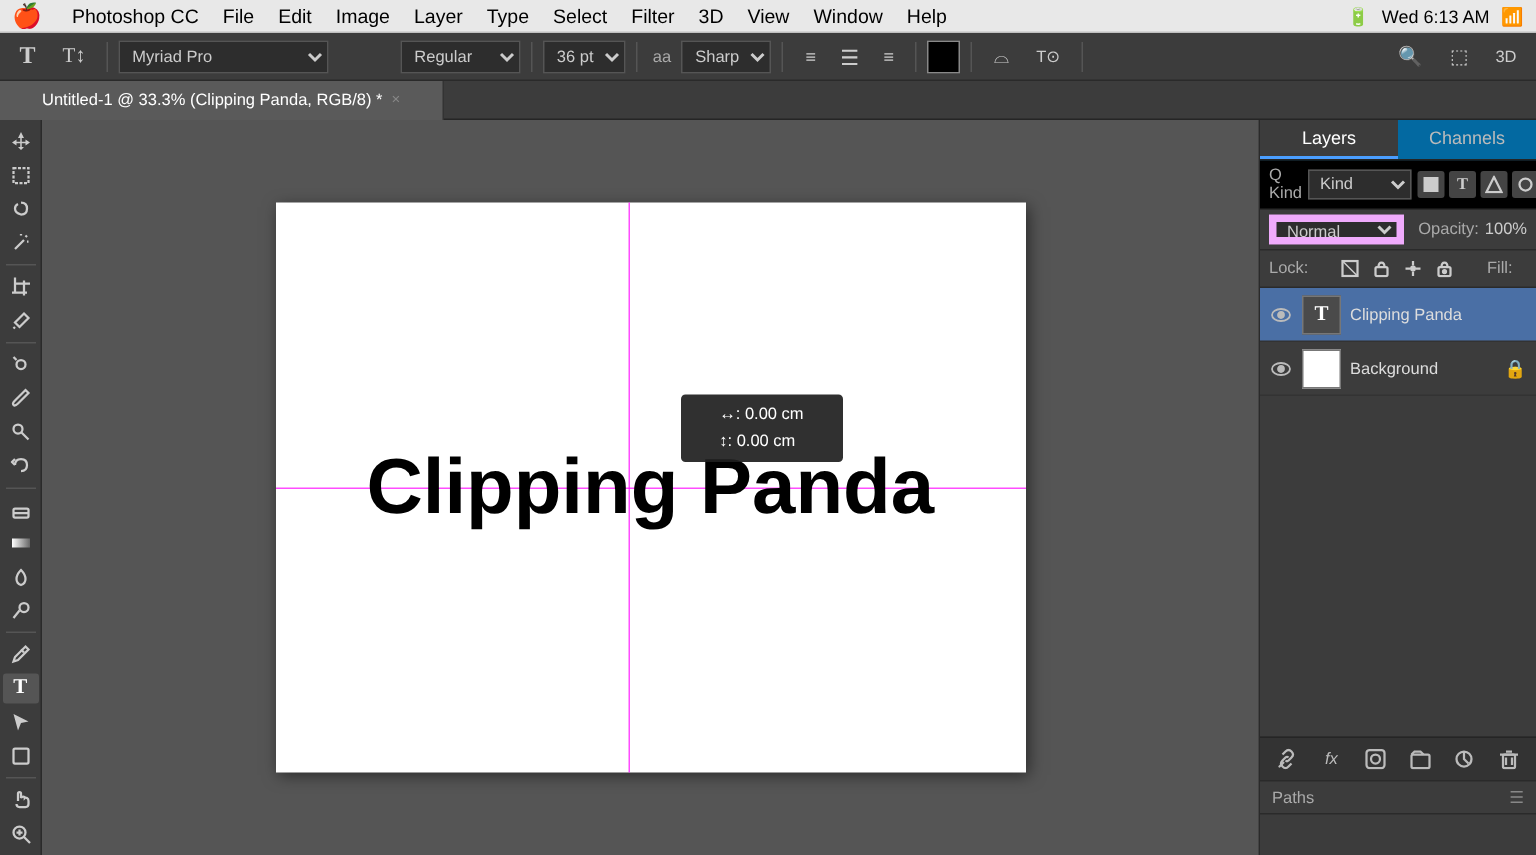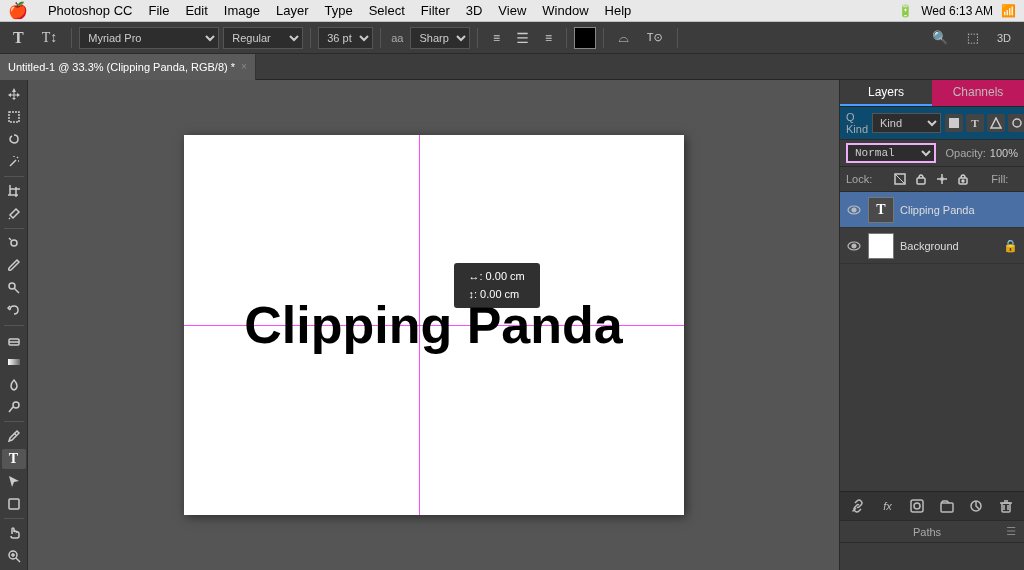--- a/index.html
+++ b/index.html
@@ -33,20 +33,21 @@
     }
     .font-selector {
       height: 22px; background: #2d2d2d; border: 1px solid #555;
       color: #ccc; font-size: 11px; padding: 0 4px; width: 140px;
       cursor: pointer;
     }
     .style-selector {
       height: 22px; background: #2d2d2d; border: 1px solid #555;
       color: #ccc; font-size: 11px; padding: 0 4px; width: 80px;
       cursor: pointer;
+      margin-left: 44px;
     }
     .size-selector {
       height: 22px; background: #2d2d2d; border: 1px solid #555;
       color: #ccc; font-size: 11px; padding: 0 4px; width: 55px;
       cursor: pointer;
     }
     .anti-alias-sel {
       height: 22px; background: #2d2d2d; border: 1px solid #555;
       color: #ccc; font-size: 11px; padding: 0 4px; width: 60px;
       cursor: pointer;
@@ -61,21 +62,21 @@
       color: #ccc; font-size: 12px; cursor: pointer; display: flex; align-items: center; justify-content: center;
     }
 
     
     #tab-bar {
       width: 100%; height: 26px; background: #3c3c3c;
       display: flex; align-items: center;
       border-bottom: 1px solid #252525;
     }
     .tab {
-      height: 26px; padding: 0 8px;
+      height: 26px; padding: 0 28px;
       background: #4a4a4a; border-right: 1px solid #333;
       display: flex; align-items: center; gap: 6px;
       font-size: 11px; color: #bbb; cursor: pointer;
     }
     .tab.active { background: #5a5a5a; color: #fff; }
     .tab-close { font-size: 10px; color: #888; cursor: pointer; }
 
     
     #main-area {
       display: flex; width: 100%; height: calc(570px - 22px - 32px - 26px);
@@ -129,66 +130,66 @@
       user-select: none;
     }
     
     #move-tooltip {
       position: absolute;
       top: calc(50% - 62px);
       left: calc(50% + 20px);
       background: rgba(30,30,30,0.92);
       color: #fff;
       font-size: 11px;
-      padding: 5px 15px;
+      padding: 5px 26px;
       border-radius: 3px;
       white-space: nowrap;
       line-height: 1.6;
     }
 
     
     #right-panel {
       width: 185px; background: #3c3c3c;
       border-left: 1px solid #2a2a2a;
       display: flex; flex-direction: column;
     }
     #panel-tabs {
-      display: flex; background: #be185d; border-bottom: 1px solid #252525;
+      display: flex; background: #0369a1; border-bottom: 1px solid #252525;
     }
     .panel-tab {
       flex: 1; height: 26px; display: flex; align-items: center; justify-content: center;
       font-size: 12px; color: #bbb; cursor: pointer;
       border-bottom: 2px solid transparent;
     }
     .panel-tab.active { color: #fff; border-bottom-color: #4a9eff; background: #3c3c3c; }
 
     
     #layers-search-row {
       display: flex; align-items: center; padding: 4px 6px; gap: 4px;
-      background: #0c4a6e; border-bottom: 1px solid #2a2a2a;
+      background: #000000; border-bottom: 1px solid #2a2a2a;
     }
     .layers-kind-label { font-size: 11px; color: #aaa; }
     .layers-kind-select {
       flex: 1; height: 20px; background: #2d2d2d; border: 1px solid #555;
       color: #ccc; font-size: 11px; padding: 0 3px;
     }
     .layers-filter-icons { display: flex; gap: 3px; }
     .filter-icon-btn {
       width: 18px; height: 18px; background: #444; border: none;
       color: #ccc; font-size: 11px; cursor: pointer; display: flex; align-items: center; justify-content: center;
       border-radius: 2px;
     }
 
     #layers-blend-row {
       display: flex; align-items: center; padding: 3px 6px; gap: 4px;
       border-bottom: 1px solid #2a2a2a;
     }
     .blend-select {
-      width: 90px; height: 20px; background: #2d2d2d; border: 2px solid #f0abfc;
-      color: #ccc; font-size: 11px; padding: 0 3px; font-family: Liberation Mono, monospace;
+      width: 90px; height: 20px; background: #2d2d2d; border: 5px solid #f0abfc;
+      color: #ccc; font-size: 11px; padding: 0 3px;
     }
     .opacity-label { font-size: 11px; color: #aaa; margin-left: auto; }
     .opacity-value { font-size: 11px; color: #ccc; }
 
     #layers-lock-row {
       display: flex; align-items: center; padding: 3px 6px; gap: 19px;
       border-bottom: 1px solid #2a2a2a; font-size: 11px; color: #aaa;
     }
     .lock-icons { display: flex; gap: 3px; }
     .lock-icon-btn {
@@ -231,21 +232,21 @@
       display: flex; align-items: center; justify-content: center;
     }
 
     
     #paths-panel {
       height: 50px; background: #3c3c3c; border-top: 1px solid #2a2a2a;
       display: flex; flex-direction: column;
     }
     #paths-header {
       display: flex; align-items: center; padding: 4px 8px;
-      font-size: 11px; color: #aaa; border-bottom: 1px solid #2a2a2a; text-align: center;
+      font-size: 11px; color: #aaa; border-bottom: 1px solid #2a2a2a;
     }
     .paths-title { flex: 1; }
     .paths-menu-btn { color: #888; cursor: pointer; }
   </style>
 </head>
 <body>
 
 <div id="menu-bar">
   <span class="menu-apple">🍎</span>
   <span class="menu-item app-name">Photoshop CC</span>

